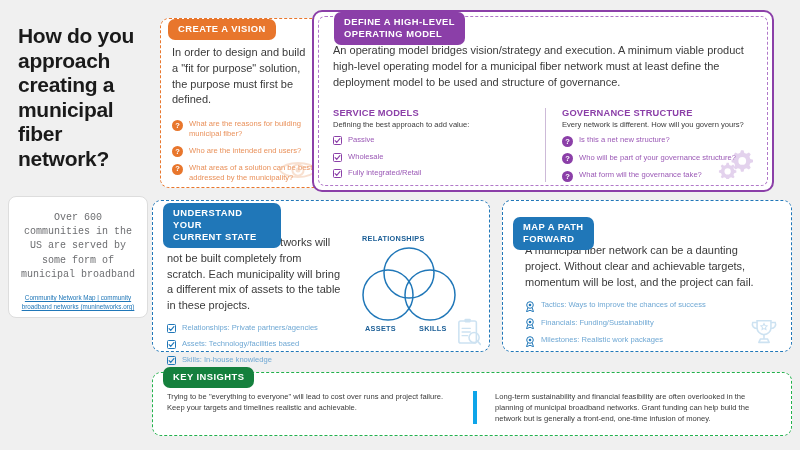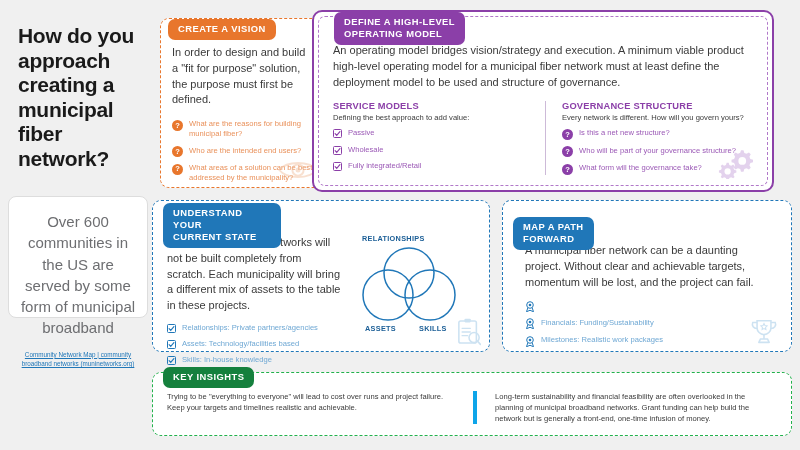--- a/index.html
+++ b/index.html
@@ -16,21 +16,21 @@
     position: absolute; left: 18px; top: 24px; width: 130px;
     font-size: 21px; line-height: 1.17; font-weight: 700; color: #1A1A1A;
     letter-spacing: -0.3px;
   }
   .factcard {
     position: absolute; left: 8px; top: 196px; width: 140px; height: 122px;
     background: #FFFFFF; border: 1px solid #DDDDDD; border-radius: 8px;
     padding: 14px 9px 8px 9px; text-align: center;
   }
   .factcard .fact-text {
-    font-size: 15px; line-height: 1.42; color: #6D6E71; font-weight: 400;
+    font-size: 10px; line-height: 1.42; color: #6D6E71; font-weight: 400; font-family: Liberation Mono, monospace;
   }
   .factcard .fact-link {
     display: block; margin-top: 11px; font-size: 6.3px; line-height: 1.45;
     color: #2077B8; text-decoration: underline; word-break: break-word;
   }
   .logo-wrap {
     position: absolute; left: 13px; top: 401px;
     display: flex; align-items: center; gap: 7px;
   }
   .logo-it { display: flex; flex-direction: column; align-items: center; }
@@ -89,21 +89,21 @@
     position: absolute; left: 312px; top: 10px; width: 462px; height: 182px;
     border: 2.4px solid #8B3FA8; border-radius: 10px; background: #FFFFFF;
   }
   #opmodel-inner {
     position: absolute; left: 4px; top: 4px; right: 4px; bottom: 4px;
     border: 1.3px dashed #B178C9; border-radius: 7px; background:#FFFFFF;
     padding: 26px 14px 8px 14px;
   }
   #opmodel-tab { left: 334px; top: 12px; background: #8B3FA8; max-width: 132px; }
   .purple-h { color: #8B3FA8; }
-  #opmodel-inner .columns { display: flex; margin-top: 11px; }
+  #opmodel-inner .columns { display: flex; margin-top: 18px; }
   #opmodel-inner .col-l { width: 212px; padding-right: 14px; }
   #opmodel-inner .col-r { flex: 1; padding-left: 16px; border-left: 1px solid #CDBAD8; }
   #opmodel-inner .col-sub { font-size: 7.6px; color: #3A3A3A; margin-top: 2px; }
   #opmodel-inner .chk { color: #8B3FA8; }
   #opmodel-inner .chk svg { stroke: #8B3FA8; }
   #opmodel-inner .col-l .item-row .txt { color: #9B59B6; }
   #opmodel-inner .q-badge { background: #8B3FA8; }
   #opmodel-inner .col-r .item-row .txt { color: #9B59B6; }
   .gears-icon { position: absolute; right: 12px; bottom: 6px; width: 38px; height: 30px; opacity: .5; }
 
@@ -306,20 +306,21 @@
   <div class="panel" id="map-panel">
     <div class="inner">
       <div class="body-text">A municipal fiber network can be a daunting project. Without clear and achievable targets, momentum will be lost, and the project can fail.</div>
       <div style="height:4px"></div>
       <div class="item-row">
         <svg class="ribbon" viewBox="0 0 20 22">
           <circle cx="10" cy="8" r="6.6" fill="none" stroke="#2077B8" stroke-width="2"></circle>
           <circle cx="10" cy="8" r="2.6" fill="#2077B8"></circle>
           <path d="M5.5 14 L3 21.5 L10 18.5 L17 21.5 L14.5 14" fill="none" stroke="#2077B8" stroke-width="2" stroke-linejoin="round"></path>
         </svg>
+        <span class="txt">Tactics: Ways to improve the chances of success</span>
       </div>
       <div class="item-row">
         <svg class="ribbon" viewBox="0 0 20 22">
           <circle cx="10" cy="8" r="6.6" fill="none" stroke="#2077B8" stroke-width="2"></circle>
           <circle cx="10" cy="8" r="2.6" fill="#2077B8"></circle>
           <path d="M5.5 14 L3 21.5 L10 18.5 L17 21.5 L14.5 14" fill="none" stroke="#2077B8" stroke-width="2" stroke-linejoin="round"></path>
         </svg>
         <span class="txt">Financials: Funding/Sustainability</span>
       </div>
       <div class="item-row">

